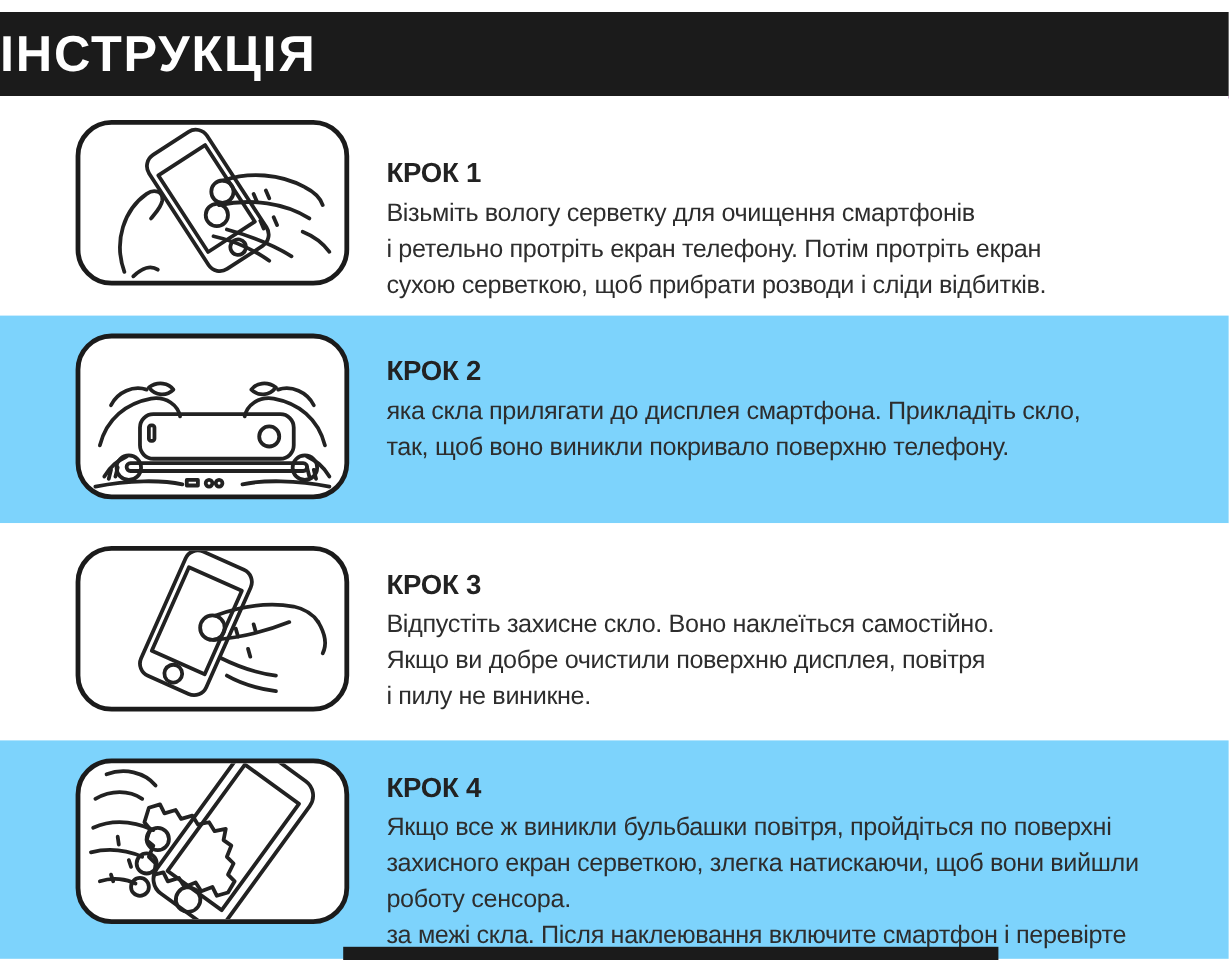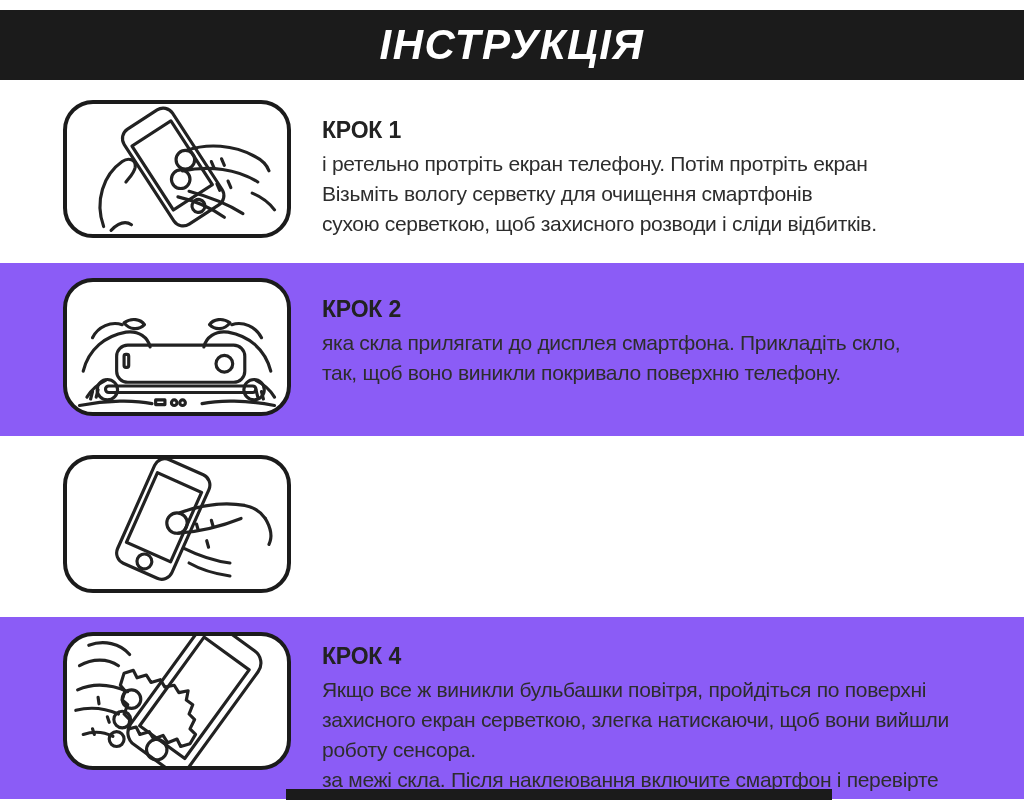--- a/index.html
+++ b/index.html
@@ -6,48 +6,48 @@
   body{
     width:1024px;height:800px;position:relative;overflow:hidden;
     background:#ffffff;
     font-family:"Liberation Sans","DejaVu Sans",sans-serif;
     color:#2a2a2a;
   }
   .topgap{position:absolute;left:0;top:0;width:1024px;height:10px;background:#ffffff;}
   .header{
     position:absolute;left:0;top:10px;width:1024px;height:70px;
     background:#1b1b1b;border-bottom:2px solid #a21caf;
-    display:flex;align-items:center;justify-content:center;font-style:italic;
+    display:flex;align-items:center;
   }
   .header-title{
     color:#ffffff;font-weight:bold;font-size:42px;letter-spacing:1.5px;
   }
   .row{position:absolute;left:0;width:1024px;}
   .row.white{background:#ffffff;}
-  .row.gray{background:#8b5cf6;}
+  .row.gray{background:#7dd3fc;}
   .row1{top:80px;height:183px;}
   .row2{top:263px;height:173px;}
   .row3{top:436px;height:181px;}
   .row4{top:617px;height:182px;}
   .illus{
     position:absolute;left:63px;width:228px;height:138px;
     border:4px solid #1b1b1b;border-radius:30px;background:#ffffff;
     box-sizing:border-box;overflow:hidden;
   }
   .row1 .illus{top:20px;}
   .row2 .illus{top:15px;}
   .row3 .illus{top:19px;}
   .row4 .illus{top:15px;}
   .illus svg{width:100%;height:100%;display:block;}
   .illus path,.illus rect,.illus circle,.illus line{
     fill:none;stroke:#222222;stroke-width:3.4;
     stroke-linecap:round;stroke-linejoin:round;
   }
   .steptext{position:absolute;left:322px;top:0;width:660px;}
-  .row1 .steptext{padding-top:37px;}
+  .row1 .steptext{padding-top:51px;}
   .row2 .steptext{padding-top:33px;}
   .row3 .steptext{padding-top:38px;}
   .row4 .steptext{padding-top:26px;}
   .step-title{font-size:23px;font-weight:bold;color:#222;margin-bottom:5px;letter-spacing:-0.2px;}
   .step-line{font-size:21px;line-height:30px;font-weight:500;color:#2d2d2d;letter-spacing:-0.3px;}
   .footer-bar{
     position:absolute;left:286px;top:789px;width:546px;height:11px;background:#1b1b1b;
   }
 </style>
 </head>
@@ -74,23 +74,23 @@
       <circle cx="124" cy="60" r="10"></circle>
       <circle cx="119" cy="81" r="10"></circle>
       <path d="M116,100 C134,104 152,112 166,122"></path>
       <path d="M128,94 C150,100 170,108 186,118"></path>
       <path d="M196,96 C206,100 214,106 220,114"></path>
       <path d="M152,62 l3,7 M163,59 l3,7 M158,86 l3,7 M170,83 l3,7"></path>
     </svg>
   </div>
   <div class="steptext">
     <div class="step-title">КРОК 1</div>
+    <div class="step-line">Візьміть вологу серветку для очищення смартфонів</div>
     <div class="step-line">і ретельно протріть екран телефону. Потім протріть екран</div>
-    <div class="step-line">Візьміть вологу серветку для очищення смартфонів</div>
-    <div class="step-line">сухою серветкою, щоб захисного розводи і сліди відбитків.</div>
+    <div class="step-line">сухою серветкою, щоб прибрати розводи і сліди відбитків.</div>
   </div>
 </div>
 
 <div class="row gray row2">
   <div class="illus">
     <svg viewBox="0 0 230 140">
       <path d="M14,96 C20,72 38,58 60,54 C74,52 84,60 86,70"></path>
       <path d="M24,60 C30,48 44,42 56,46"></path>
       <path d="M58,44 C66,38 76,40 80,46 C74,52 64,52 58,44 Z"></path>
       <path d="M216,96 C210,72 192,58 170,54 C156,52 146,60 144,70"></path>
@@ -128,20 +128,26 @@
       </g>
       <path d="M118,58 C140,50 165,46 188,50 C198,52 206,58 210,64"></path>
       <path d="M116,80 C140,78 164,72 184,64"></path>
       <circle cx="115" cy="69" r="11"></circle>
       <path d="M122,96 C138,104 156,110 172,112"></path>
       <path d="M128,112 C142,120 158,124 172,126"></path>
       <path d="M210,64 C216,74 218,84 214,92"></path>
       <path d="M136,70 l2,7 M152,66 l2,7 M147,88 l2,7"></path>
     </svg>
   </div>
+  <div class="steptext">
+    <div class="step-title">КРОК 3</div>
+    <div class="step-line">Відпустіть захисне скло. Воно наклеїться самостійно.</div>
+    <div class="step-line">Якщо ви добре очистили поверхню дисплея, повітря</div>
+    <div class="step-line">і пилу не виникне.</div>
+  </div>
 </div>
 
 <div class="row gray row4">
   <div class="illus">
     <svg viewBox="0 0 230 140">
       <g transform="rotate(36 130 70)">
         <rect x="92" y="-14" width="78" height="158" rx="16"></rect>
         <rect x="101" y="6" width="60" height="118"></rect>
         <circle cx="131" cy="134" r="11"></circle>
       </g>

